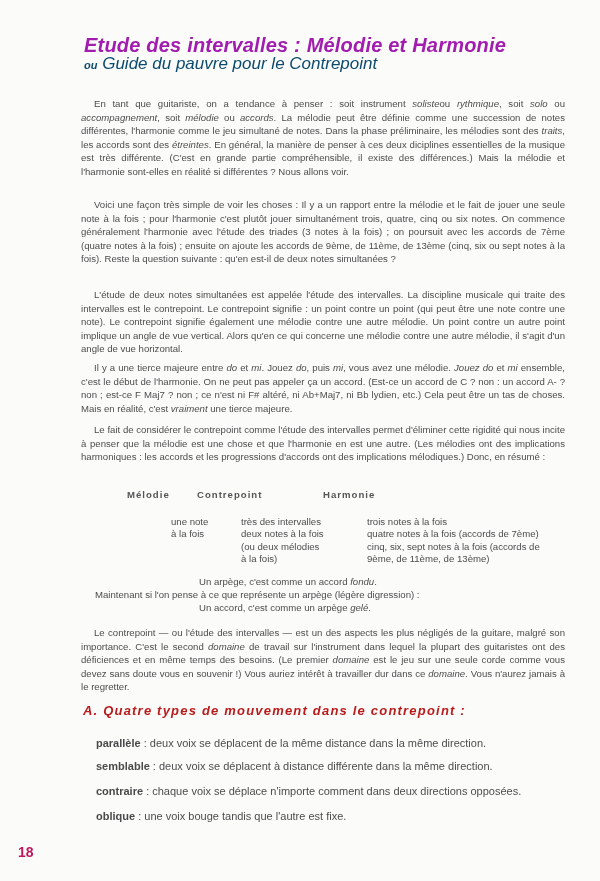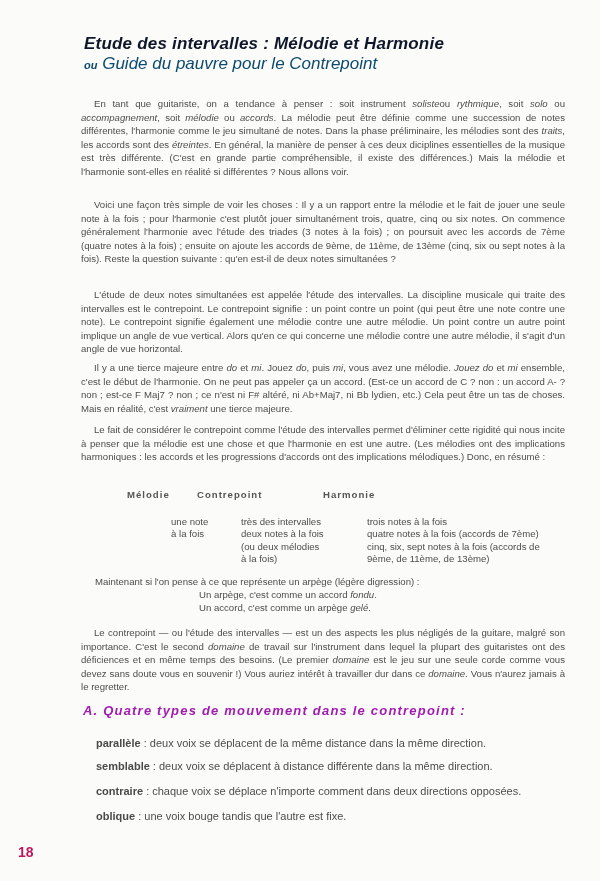--- a/index.html
+++ b/index.html
@@ -1,41 +1,41 @@
 <!DOCTYPE html>
 <html><head>
   <meta charset="utf-8">
   <style>
     html, body { margin: 0; padding: 0; }
     body {
       width: 600px; height: 881px; background: #fbfbfa; position: relative; overflow: hidden;
       font-family: "Liberation Sans", sans-serif; color: #4a4a4a;
     }
     .title1 {
-      position: absolute; left: 84px; top: 34px; font-size: 17px; font-weight: bold; font-style: italic;
-      color: #0f172a; letter-spacing: 0.2px; white-space: nowrap;
+      position: absolute; left: 84px; top: 34px; font-size: 20px; font-weight: bold; font-style: italic;
+      color: #a21caf; letter-spacing: 0.2px; white-space: nowrap;
     }
     .title2 {
       position: absolute; left: 84px; top: 54px; font-size: 17px; font-style: italic; color: #0c4a6e; white-space: nowrap;
     }
     .title2 .ou { font-size: 11px; font-weight: bold; }
     .para {
       position: absolute; left: 81px; width: 484px; font-size: 9.6px; line-height: 13.6px;
       text-align: justify; text-indent: 13px; color: #4d4d4d;
     }
     .para i { font-style: italic; margin-top: 20px; }
     .tbl { position: absolute; left: 127px; top: 489px; font-size: 9.6px; line-height: 12.4px; color: #4d4d4d; }
     .tbl .h { position: absolute; top: 0; font-weight: bold; letter-spacing: 1px; white-space: nowrap; color: #555; }
     .tbl .c { position: absolute; top: 27px; white-space: pre-line; margin-left: 44px; }
     .arp { position: absolute; left: 95px; top: 575px; font-size: 9.6px; line-height: 13px; color: #4d4d4d; }
     .arp .l { white-space: nowrap; }
     .arp .ind { padding-left: 104px; }
     .secA {
       position: absolute; left: 83px; top: 703px; font-size: 13px; font-weight: bold; font-style: italic;
-      letter-spacing: 1.2px; color: #a21caf; white-space: nowrap;
+      letter-spacing: 1.2px; color: #b91c1c; white-space: nowrap;
     }
     .mv { position: absolute; left: 96px; font-size: 11px; color: #4d4d4d; white-space: nowrap; }
     .mv b { color: #4a4a4a; }
     .pagenum { position: absolute; left: 18px; top: 844px; font-size: 14px; font-weight: bold; color: #be185d; }
   </style>
 </head>
 <body>
 
 <div class="title1">Etude des intervalles  : Mélodie et Harmonie</div>
 <div class="title2"><span class="ou">ou</span> <span>Guide du pauvre pour le Contrepoint</span></div>
@@ -60,22 +60,22 @@
 deux notes à la fois
 (ou deux mélodies
 à la fois)</div>
   <div class="c" style="left:196px; width:240px">trois notes à la fois
 quatre notes à la fois (accords de 7ème)
 cinq, six, sept notes à la fois (accords de
 9ème, de 11ème, de 13ème)</div>
 </div>
 
 <div class="arp">
+  <div class="l ind"><span>Un arpège, c'est comme un accord </span><i>fondu</i><span>.</span></div>
   <div class="l">Maintenant si l'on pense à ce que représente un arpège (légère digression) :</div>
-  <div class="l ind"><span>Un arpège, c'est comme un accord </span><i>fondu</i><span>.</span></div>
   <div class="l ind"><span>Un accord, c'est comme un arpège </span><i>gelé</i><span>.</span></div>
 </div>
 
 <div class="para" style="top:626px"><span>Le contrepoint — ou l'étude des intervalles — est un des aspects les plus négligés de la guitare, malgré son importance. C'est le second </span><i>domaine</i><span> de travail  sur l'instrument dans lequel la plupart des guitaristes ont des déficiences et en même temps des besoins. (Le premier </span><i>domaine</i><span> est le jeu sur une seule corde comme vous devez sans doute vous en souvenir !) Vous auriez intérêt à travailler dur dans ce </span><i>domaine</i><span>. Vous n'aurez jamais à le regretter.</span></div>
 
 <div class="secA">A. Quatre types de mouvement dans le contrepoint :</div>
 
 <div class="mv" style="top:737px"><b>parallèle</b><span>  : </span><span>deux voix se déplacent de la même distance dans la même direction.</span></div>
 <div class="mv" style="top:760px"><b>semblable</b><span> : </span><span>deux voix se déplacent à distance différente dans la même direction.</span></div>
 <div class="mv" style="top:785px"><b>contraire</b><span> : </span><span>chaque voix se déplace n'importe comment dans deux directions  opposées.</span></div>

